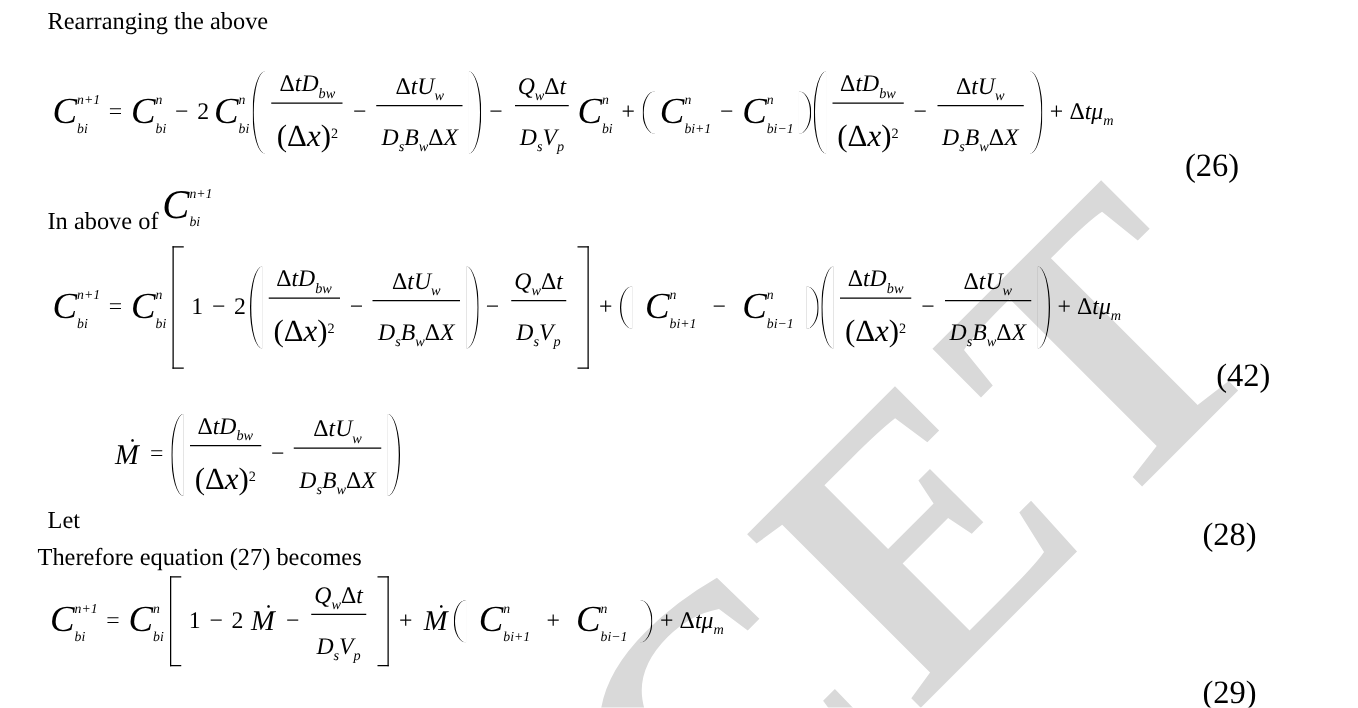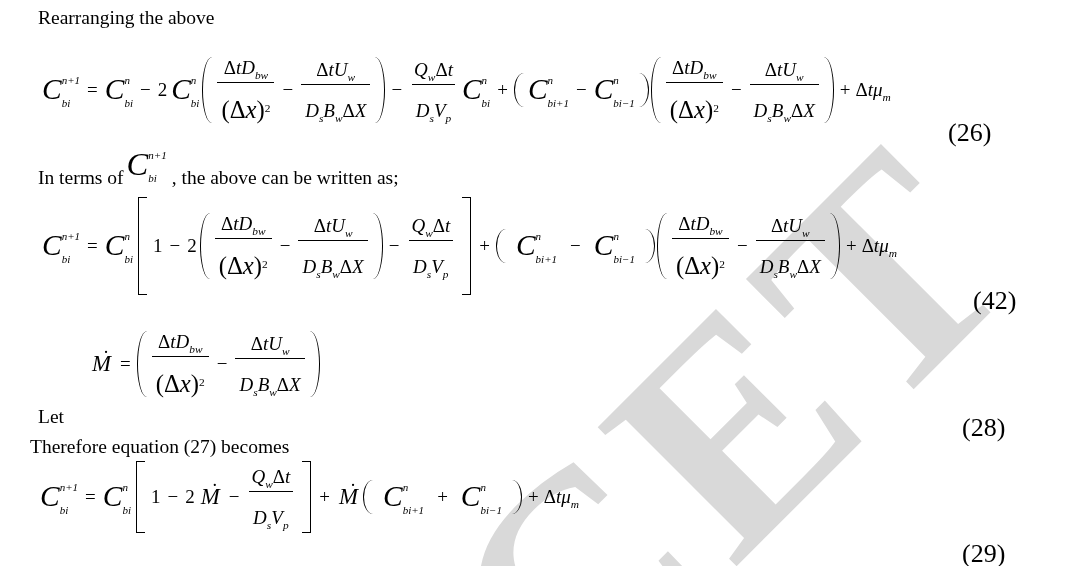--- a/index.html
+++ b/index.html
@@ -57,29 +57,28 @@
   .mdot .da{position:absolute;left:58%;top:-0.55em;font-style:normal;font-size:0.8em;}
 </style>
 </head>
 <body>
 
 <div class="wm">CET</div>
 
 <div class="tl" style="left:38px;top:7px">Rearranging the above</div>
 
 <div class="tl" style="left:38px;top:148px;display:flex;align-items:flex-end;">
-  <span>In terms of</span>
+  <span>In above of</span>
   <span class="ct" style="font-size:21px;margin:0 5px 7px 3px;">
       <span class="cb">C</span>
       <span class="css">
         <span>n+1</span>
         <span>bi</span>
       </span>
     </span>
-  <span>, the above can be written as;</span>
 </div>
 
 <div class="tl" style="left:38px;top:406px">Let</div>
 <div class="tl" style="left:30px;top:436px">Therefore equation (27) becomes</div>
 
 <div class="en" style="left:948px;top:118px">(26)</div>
 <div class="en" style="left:973px;top:286px">(42)</div>
 <div class="en" style="left:962px;top:413px">(28)</div>
 <div class="en" style="left:962px;top:539px">(29)</div>
 

